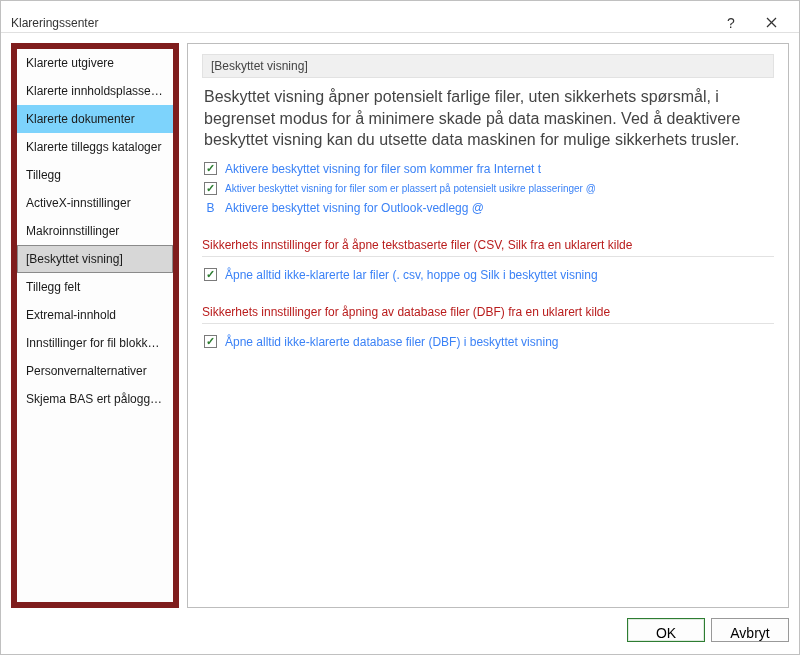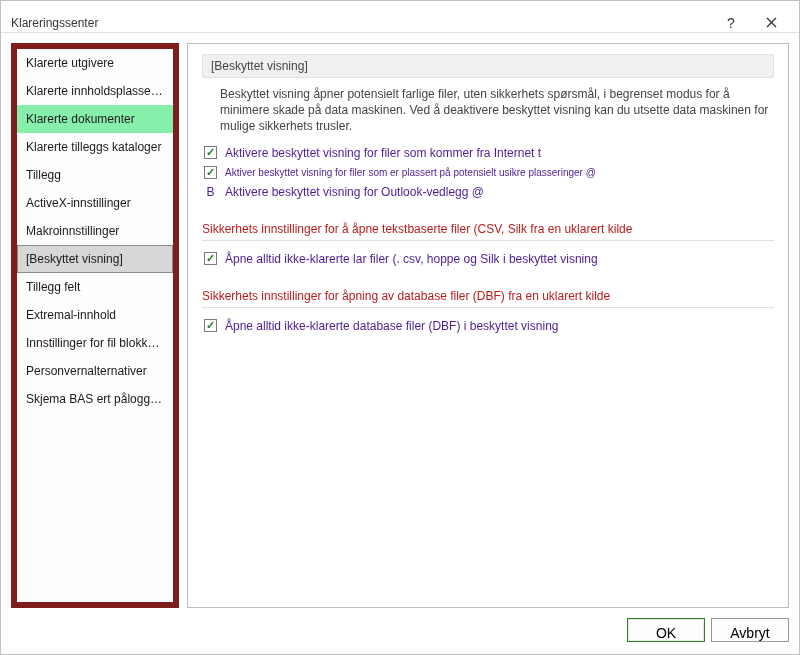--- a/index.html
+++ b/index.html
@@ -60,21 +60,21 @@
       padding: 6px 8px;
       font-size: 12px;
       color: #1a1a1a;
       cursor: pointer;
       border: 1px solid transparent;
       white-space: nowrap;
       overflow: hidden;
       text-overflow: ellipsis;
     }
     .sidebar-item.highlight {
-      background: #86efac;
+      background: #7dd3fc;
     }
     .sidebar-item.selected {
       background: #d7d7d7;
       border: 1px solid #8a8a8a;
     }
     .content {
       flex: 1;
       border: 1px solid #bdbdbd;
       background: #ffffff;
       padding: 10px 14px;
@@ -90,34 +90,33 @@
     }
     .section-header.flat {
       background: transparent;
       border: none;
       padding: 4px 0;
       color: #b91c1c;
       border-bottom: 1px solid #e2e2e2;
       margin-top: 16px;
     }
     .desc {
-      font-size: 12px;
+      font-size: 16px;
       color: #444;
       line-height: 1.35;
       margin-bottom: 8px;
       padding: 0 2px;
-      margin-left: 16px;
     }
     .check-row {
       display: flex;
       align-items: center;
       gap: 8px;
       padding: 3px 2px;
       font-size: 12px;
-      color: #4c1d95;
+      color: #3b82f6;
     }
     .check-row.larger {
       font-size: 10px;
     }
     .checkbox {
       width: 13px;
       height: 13px;
       border: 1px solid #7a7a7a;
       background: #fff;
       display: inline-flex;

